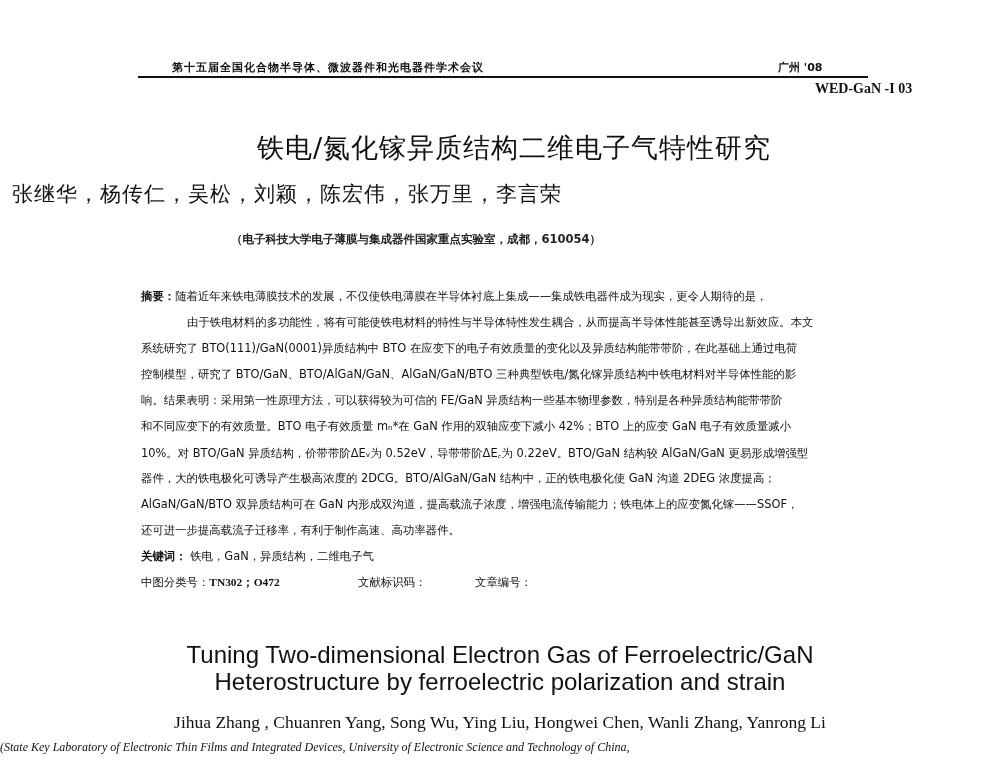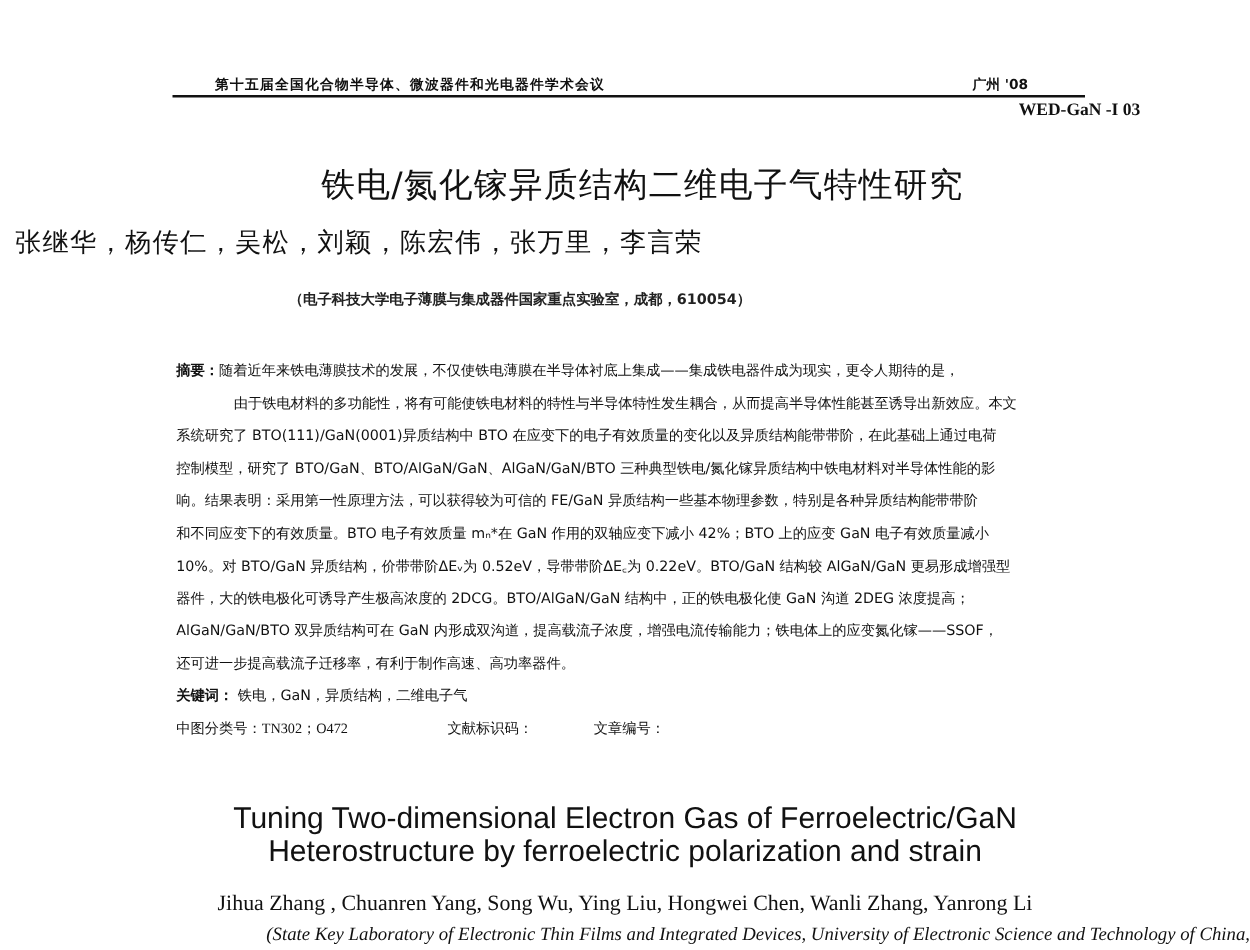--- a/index.html
+++ b/index.html
@@ -9,22 +9,22 @@
   .hdr-right { left:778px; top:60px; font-size:11px; font-weight:bold; font-family:"DejaVu Sans", sans-serif; color:#111; }
   .hdr-rule { position:absolute; left:138px; top:76px; width:730px; height:2px; background:#111; }
   .code { left:815px; top:81px; font-size:14px; font-weight:bold; font-family:"Liberation Serif", serif; }
   .title { left:0; width:1000px; text-align:center; top:130px; font-size:27px; font-family:"DejaVu Sans", sans-serif; letter-spacing:1px;padding-left:14px; }
   .authors { left:12px; width:1000px; text-align:left; top:180px; font-size:21px; font-family:"DejaVu Sans", sans-serif; letter-spacing:1px; }
   .affil { left:0; width:832px; text-align:center; top:232px; font-size:11.5px; font-family:"DejaVu Sans", sans-serif; font-weight:bold; color:#222; }
   .abs-line { left:141px; font-size:11.4px; font-family:"DejaVu Sans", sans-serif; color:#111; }
   .lbl { font-weight:bold; }
   .en-title { left:0; width:1000px; text-align:center; font-family:"Liberation Sans", sans-serif; font-size:24px; color:#111; }
   .en-authors { left:0; width:1000px; text-align:center; top:712px; font-family:"Liberation Serif", serif; font-size:17.5px; }
-  .en-affil { left:0; width:1000px; text-align:right; top:740px; font-family:"Liberation Serif", serif; font-style:italic; font-size:15px; }
-  .meta-val { font-weight:normal; font-family:"Liberation Serif", serif; }
+  .en-affil { left:0; width:1000px; text-align:left; top:740px; font-family:"Liberation Serif", serif; font-style:italic; font-size:12px; }
+  .meta-val { font-weight:bold; font-family:"Liberation Serif", serif; }
 </style>
 </head>
 <body>
 
 <div>
   <div class="abs hdr-left">第十五届全国化合物半导体、微波器件和光电器件学术会议</div>
   <div class="abs hdr-right">广州 '08</div>
   <div class="hdr-rule"></div>
   <div class="abs code">WED-GaN -I 03</div>
 </div>

